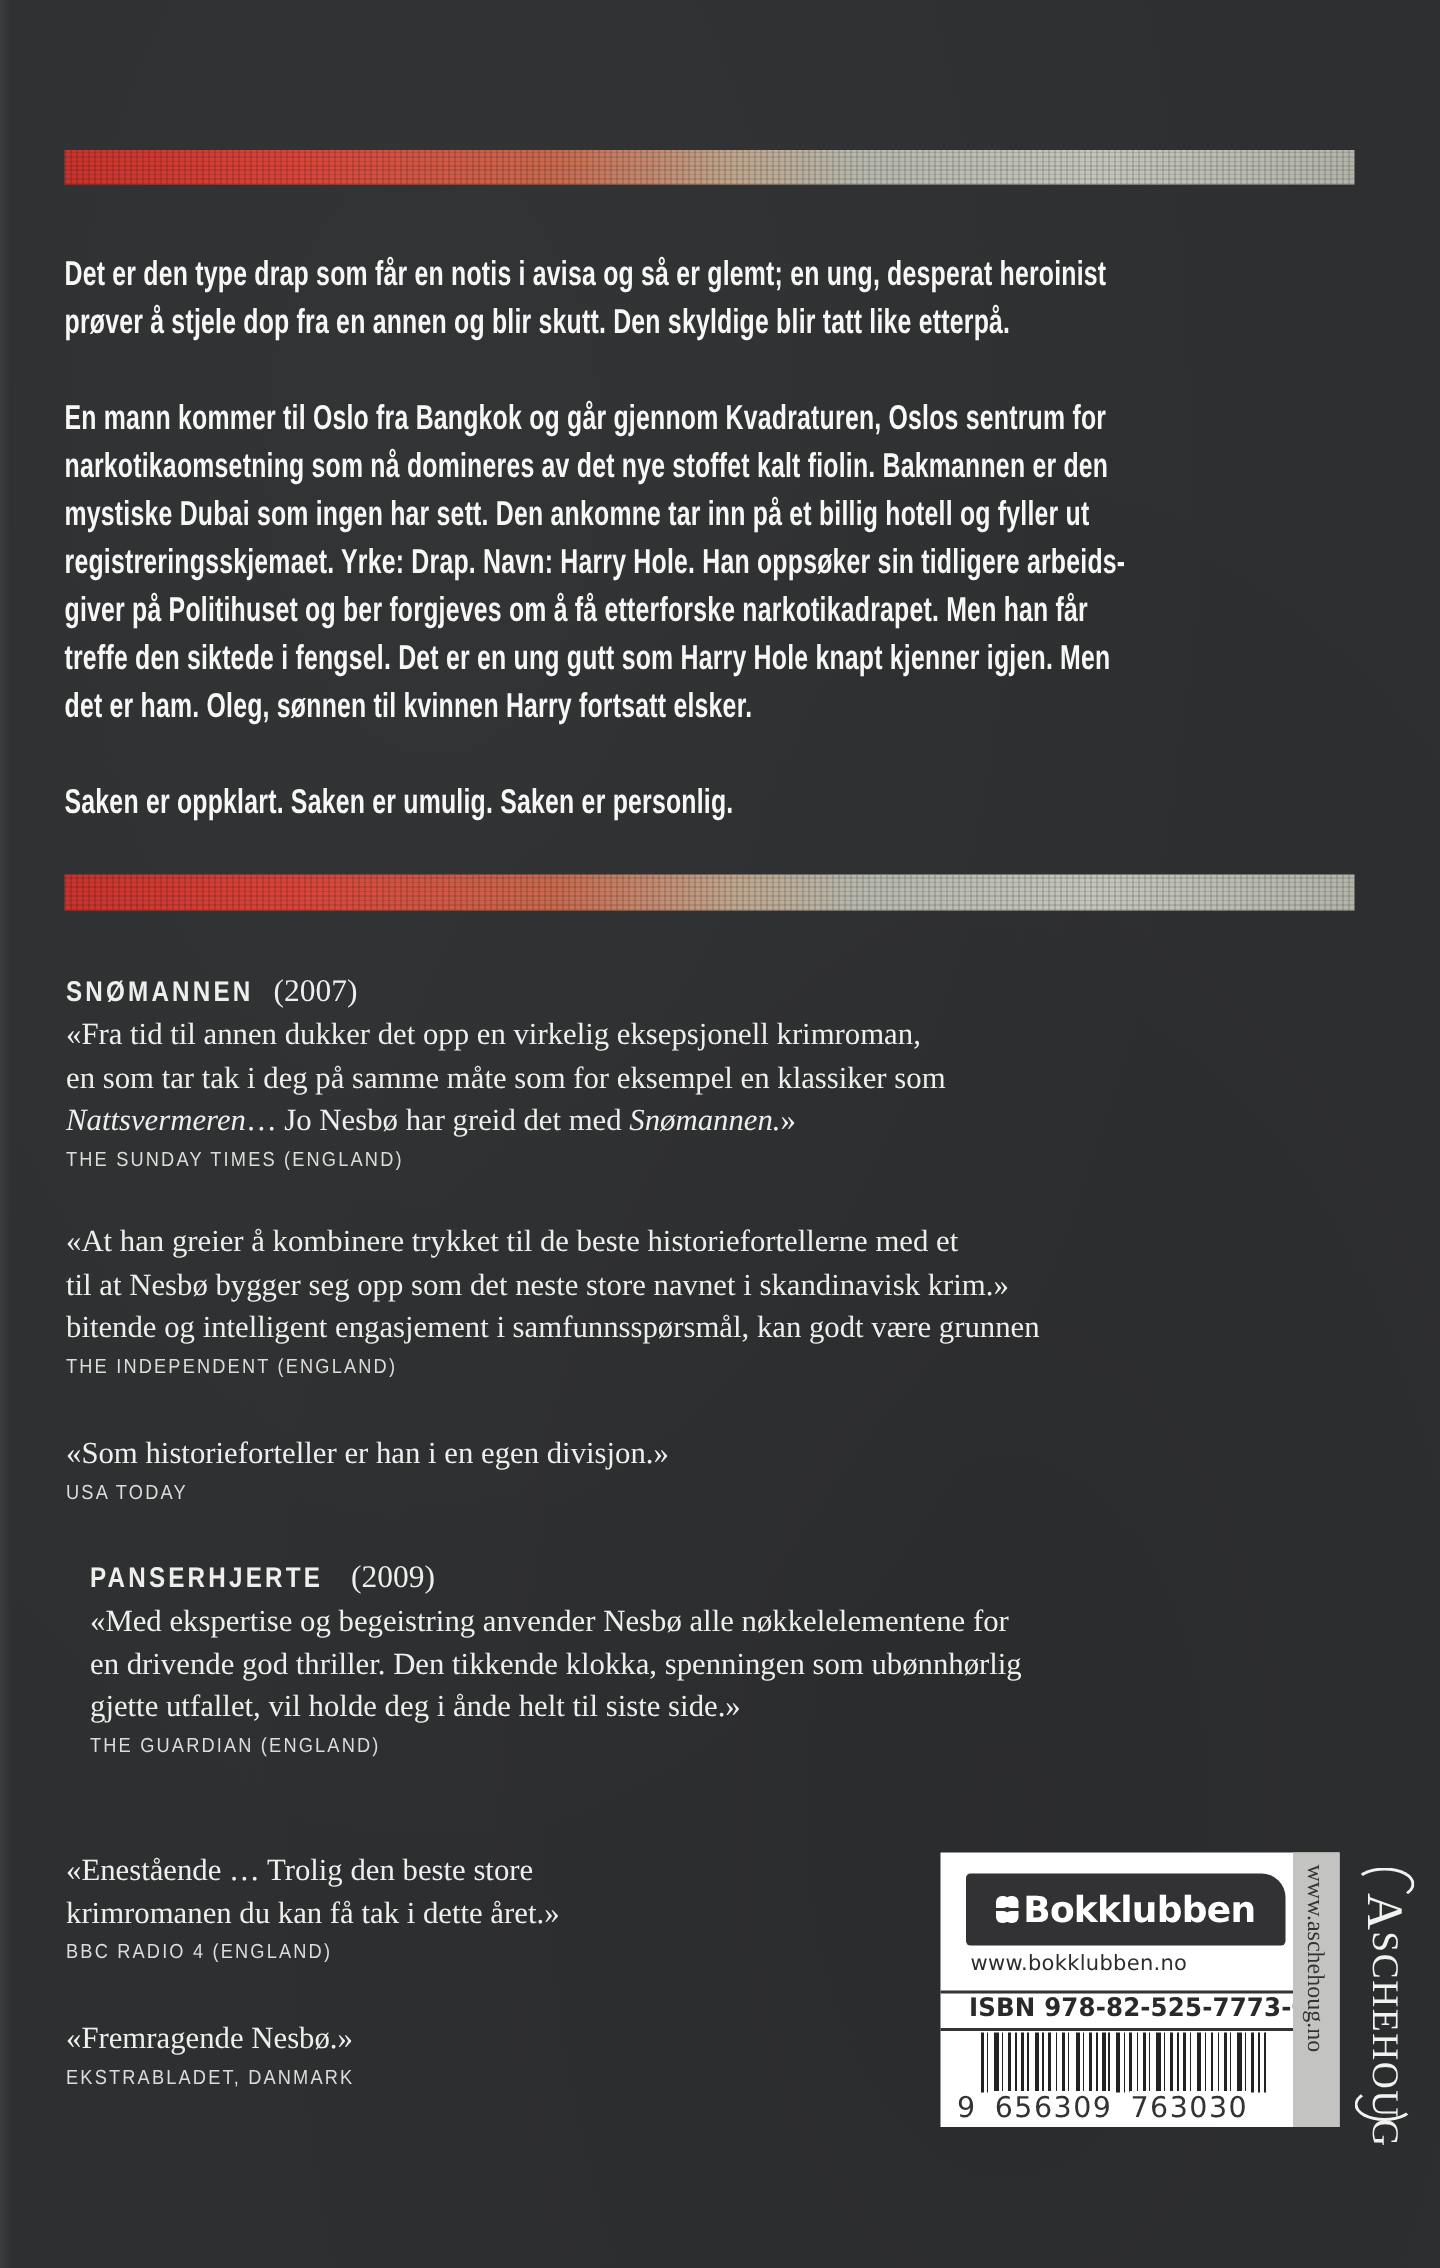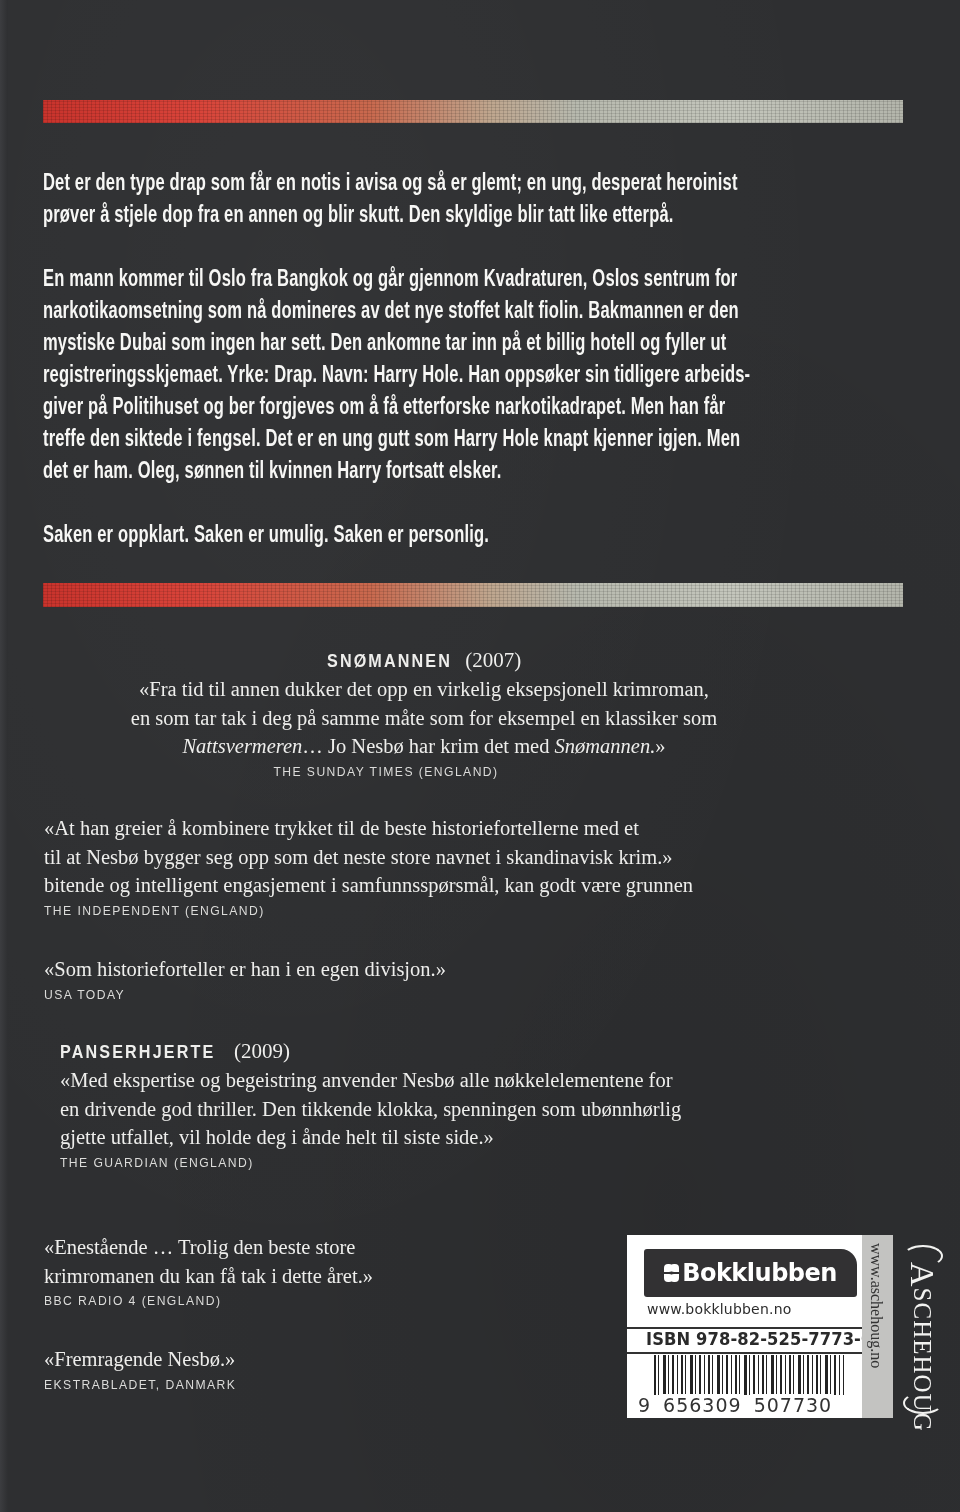--- a/index.html
+++ b/index.html
@@ -164,29 +164,29 @@
   <span class="line">treffe den siktede i fengsel. Det er en ung gutt som Harry Hole knapt kjenner igjen. Men</span>
   <span class="line">det er ham. Oleg, sønnen til kvinnen Harry fortsatt elsker.</span>
 </div>
 
 <div class="synopsis p3">
   <span class="line">Saken er oppklart. Saken er umulig. Saken er personlig.</span>
 </div>
 
 <div class="bar bar-bottom"></div>
 
-<div class="reviews" style="top:646px;text-align:center;">
+<div class="reviews" style="top:646px;">
   <div class="book-head">
     <span class="book-title">SNØMANNEN</span>
     <span>(2007)</span>
   </div>
   <div class="quote">
     <span class="line">«Fra tid til annen dukker det opp en virkelig eksepsjonell krimroman,</span>
     <span class="line">en som tar tak i deg på samme  måte som for eksempel  en klassiker som</span>
-    <span class="line"><em>Nattsvermeren</em><span>… Jo Nesbø har krim det med </span><em>Snømannen.</em><span>»</span></span>
+    <span class="line"><em>Nattsvermeren</em><span>… Jo Nesbø har greid det med </span><em>Snømannen.</em><span>»</span></span>
     <span class="source">THE SUNDAY TIMES (ENGLAND)</span>
   </div>
 </div>
 
 <div class="reviews" style="top:814px;">
   <div class="quote">
     <span class="line">«At han greier å kombinere trykket til de beste historiefortellerne med et</span>
     <span class="line">til at Nesbø bygger seg opp som det neste store navnet i skandinavisk krim.»</span>
     <span class="line">bitende og intelligent engasjement i samfunnsspørsmål, kan godt være grunnen</span>
     <span class="source">THE INDEPENDENT (ENGLAND)</span>
@@ -238,21 +238,21 @@
           <i></i>
         </span>
       <span class="bk-name">Bokklubben</span>
     </div>
     <div class="bk-url">www.bokklubben.no</div>
     <div class="rule rule1"></div>
     <div class="isbn">ISBN 978-82-525-7773-0</div>
     <div class="rule rule2"></div>
     <div class="barcode"></div>
     <div class="barcode-digits">
-      <span>9</span><span class="gap"></span><span>656309</span><span class="gap"></span><span>507730</span>
+      <span>9</span><span class="gap"></span><span>656309</span><span class="gap"></span><span>763030</span>
     </div>
   </div>
   <div class="label-strip">
     <span class="strip-text">www.aschehoug.no</span>
   </div>
 </div>
 
 <div class="asch-flourish-top"></div>
 <div class="aschehoug" style="top:1262px;">
   <span class="big">A</span><span>SCHEHOUG</span>

